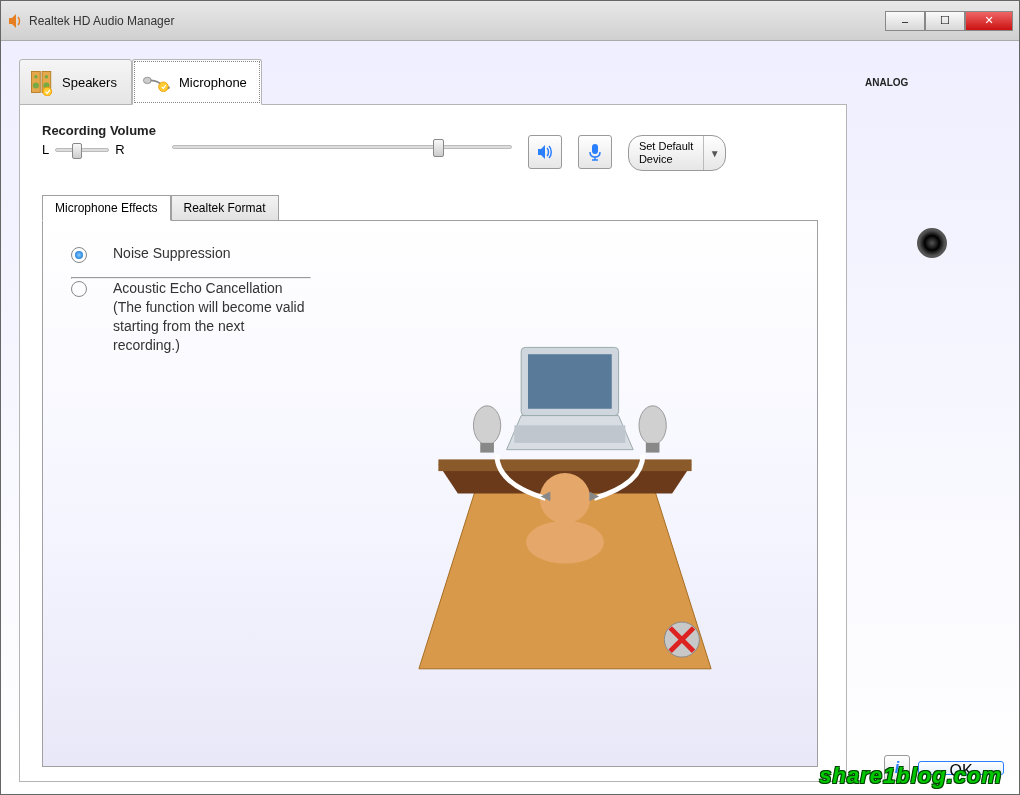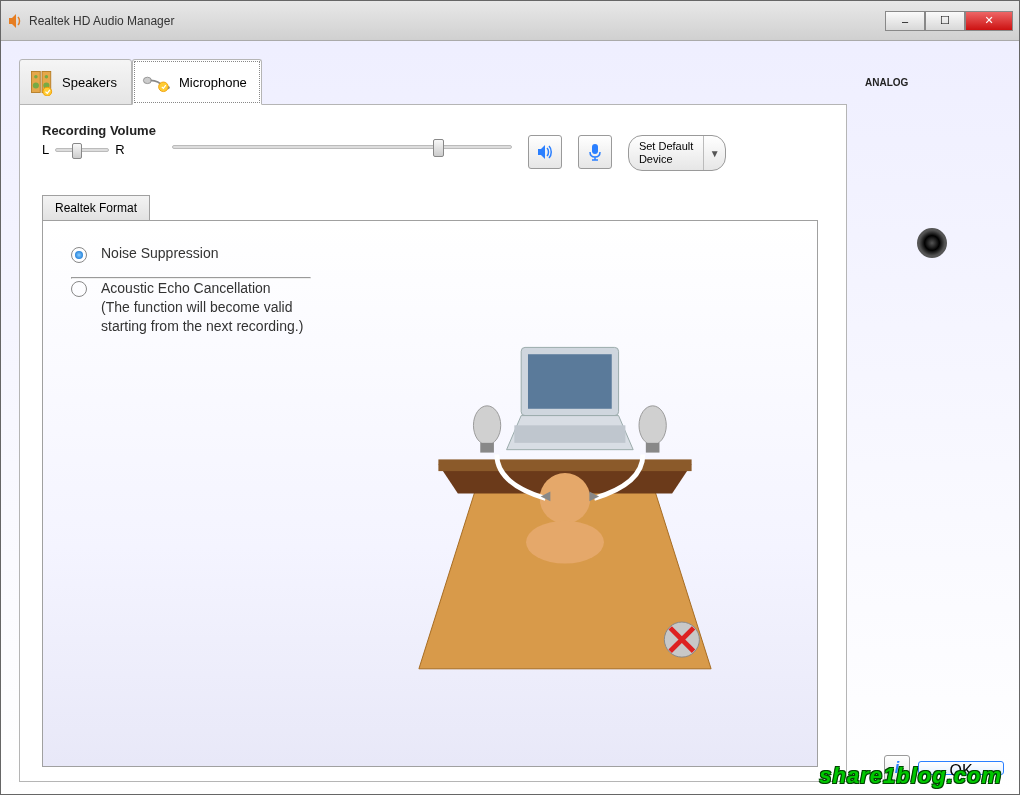--- a/index.html
+++ b/index.html
@@ -30,21 +30,21 @@
 .vol-thumb { position:absolute; top:-7px; left:260px; width:11px; height:18px; background:linear-gradient(#f8f8f8,#ccc); border:1px solid #888; border-radius:2px; }
 .icon-btn { width:34px; height:34px; border:1px solid #9a9a9a; background:linear-gradient(#fff,#e6e6e6); border-radius:3px; display:flex; align-items:center; justify-content:center; cursor:pointer; margin-top:12px; }
 .default-btn { margin-top:12px; height:36px; border:1px solid #9a9a9a; background:linear-gradient(#fff,#e6e6e6); border-radius:14px; display:flex; align-items:center; cursor:pointer; }
 .default-btn .txt { padding:0 10px; font-size:11px; line-height:13px; text-align:left; }
 .default-btn .arrow { width:22px; height:100%; border-left:1px solid #bbb; display:flex; align-items:center; justify-content:center; font-size:10px; color:#555; }
 .sub-tabs { display:flex; margin-top:24px; margin-bottom:-1px; z-index:2; position:relative; }
 .sub-tab { padding:5px 12px; border:1px solid #a0a0a0; font-size:12px; background:linear-gradient(#f3f3f3,#e2e2e2); cursor:pointer; }
 .sub-tab.active { background:#fff; border-bottom:1px solid #fff; }
 .sub-body { flex:1; border:1px solid #a0a0a0; background:linear-gradient(#fff 0%,#f4f4ff 60%,#e8e8f8 100%); padding:24px 28px; display:flex; gap:30px; }
 .options { width:240px; }
-.opt { display:flex; align-items:flex-start; gap:14px; font-size:14px; color:#333; margin-bottom:14px; cursor:pointer; }
+.opt { display:flex; align-items:flex-start; gap:26px; font-size:14px; color:#333; margin-bottom:14px; cursor:pointer; }
 .radio { width:16px; height:16px; border:1px solid #888; border-radius:50%; flex-shrink:0; margin-top:2px; display:flex; align-items:center; justify-content:center; }
 .radio.on::after { content:""; width:8px; height:8px; background:radial-gradient(#8cf,#06c); border-radius:50%; }
 .opt-desc { font-size:14px; color:#333; line-height:19px; }
 .illus { flex:1; position:relative; }
 .side-panel { width:150px; padding:18px 8px; }
 .side-title { font-size:10px; font-weight:bold; color:#222; }
 .jack { width:30px; height:30px; border:2px solid #555; border-radius:50%; background:radial-gradient(#555 0%,#000 40%,#555 70%,#222 100%); margin:140px auto 0 auto; }
 .footer { position:absolute; right:16px; bottom:14px; display:flex; align-items:center; gap:8px; }
 .info-btn { width:26px; height:26px; border:1px solid #9a9a9a; background:linear-gradient(#fff,#e6e6e6); border-radius:3px; display:flex; align-items:center; justify-content:center; font-style:italic; font-weight:bold; color:#2a7fff; cursor:pointer; }
 .ok-btn { width:86px; height:14px; border:1px solid #2a7fff; background:linear-gradient(#fff,#e4f0ff); border-radius:3px; font-size:16px; cursor:pointer; }
@@ -125,20 +125,21 @@
               </svg>
           </div>
           <div class="default-btn">
             <div class="txt" style="white-space:pre-line">Set Default
 Device</div>
             <div class="arrow">▼</div>
           </div>
         </div>
 
         <div class="sub-tabs">
+          <div class="sub-tab active"><span>Microphone Effects</span></div>
           <div class="sub-tab"><span>Realtek Format</span></div>
         </div>
 
         <div class="sub-body">
           <div class="options">
             <div class="opt">
               <div class="radio on"></div>
               <div>Noise Suppression</div>
             </div>
             <hr>

